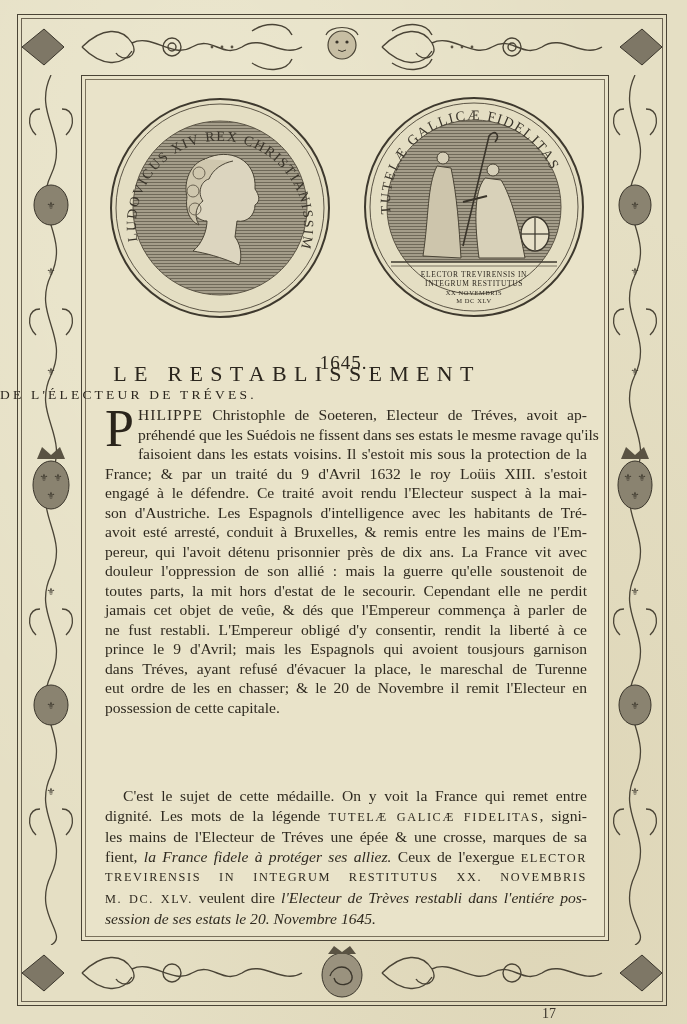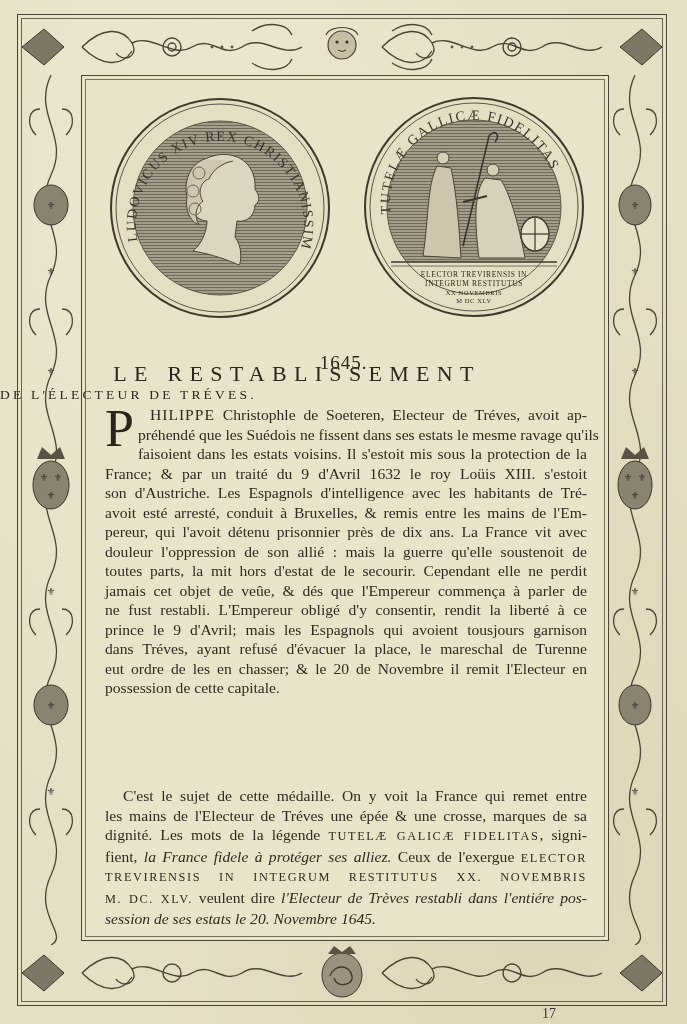--- a/index.html
+++ b/index.html
@@ -69,21 +69,21 @@
   .body-text {
     position: absolute; left: 105px; top: 405px; width: 482px;
     font-size: 15.6px; line-height: 19.5px; text-align: justify; color: #2f2a20;
   }
   .body-text .line { display: block; text-align-last: justify; white-space: nowrap; overflow: visible; }
   .body-text .line.last { text-align-last: left; }
   .dropcap {
     float: left; font-size: 52px; line-height: 40px; margin: 4px 4px 0 0;
     height: 40px; color: #2a241b;
   }
-  .sc { font-variant: small-caps; letter-spacing: 1px; margin-left: 12px; }
+  .sc { font-variant: small-caps; letter-spacing: 1px; }
   .caps-small { font-size: 12.3px; letter-spacing: 1.6px; }
   .it { font-style: italic; }
   .para2 { position: absolute; left: 105px; top: 786px; width: 482px;
     font-size: 15.6px; line-height: 19.5px; color: #2f2a20; }
   .para2 .line { display: block; text-align: justify; text-align-last: justify; white-space: nowrap; }
   .para2 .line.last { text-align-last: left; }
   .para2 .indent { padding-left: 18px; }
 
   .page-number {
     position: absolute; left: 542px; top: 1006px; font-size: 14px; color: #3a342a;
@@ -290,37 +290,38 @@
   <div class="year">1645.</div>
   <div class="title">LE RESTABLISSEMENT</div>
   <div class="subtitle">DE L'ÉLECTEUR DE TRÉVES.</div>
 
   <div class="body-text">
     <span class="dropcap">P</span>
     <span class="line"><span class="sc">HILIPPE</span><span> Christophle de Soeteren, Electeur de Tréves, avoit ap-</span></span>
     <span class="line">préhendé que les Suédois ne fissent dans ses estats le mesme ravage qu'ils</span>
     <span class="line">faisoient dans les estats voisins. Il s'estoit mis sous la protection de la</span>
     <span class="line">France; &amp; par un traité du 9 d'Avril 1632 le roy Loüis XIII. s'estoit</span>
+    <span class="line">engagé à le défendre. Ce traité avoit rendu l'Electeur suspect à la mai-</span>
     <span class="line">son d'Austriche. Les Espagnols d'intelligence avec les habitants de Tré-</span>
     <span class="line">avoit esté arresté, conduit à Bruxelles, &amp; remis entre les mains de l'Em-</span>
     <span class="line">pereur, qui l'avoit détenu prisonnier près de dix ans. La France vit avec</span>
     <span class="line">douleur l'oppression de son allié : mais la guerre qu'elle soustenoit de</span>
     <span class="line">toutes parts, la mit hors d'estat de le secourir. Cependant elle ne perdit</span>
     <span class="line">jamais cet objet de veûe, &amp; dés que l'Empereur commença à parler de</span>
     <span class="line">ne fust restabli. L'Empereur obligé d'y consentir, rendit la liberté à ce</span>
     <span class="line">prince le 9 d'Avril; mais les Espagnols qui avoient tousjours garnison</span>
     <span class="line">dans Tréves, ayant refusé d'évacuer la place, le mareschal de Turenne</span>
     <span class="line">eut ordre de les en chasser; &amp; le 20 de Novembre il remit l'Electeur en</span>
     <span class="line last">possession de cette capitale.</span>
   </div>
 
   <div class="para2">
     <span class="line indent">C'est le sujet de cette médaille. On y voit la France qui remet entre</span>
+    <span class="line"><span>dignité. Les mots de la légende </span><span class="caps-small">TUTELÆ GALICÆ FIDELITAS</span><span>, signi-</span></span>
     <span class="line">les mains de l'Electeur de Tréves une épée &amp; une crosse, marques de sa</span>
-    <span class="line"><span>dignité. Les mots de la légende </span><span class="caps-small">TUTELÆ GALICÆ FIDELITAS</span><span>, signi-</span></span>
     <span class="line"><span>fient, </span><span class="it">la France fidele à protéger ses alliez.</span><span> Ceux de l'exergue </span><span class="caps-small">ELECTOR</span></span>
     <span class="line caps-small">TREVIRENSIS IN INTEGRUM RESTITUTUS XX. NOVEMBRIS</span>
     <span class="line"><span class="caps-small">M. DC. XLV.</span><span> veulent dire </span><span class="it">l'Electeur de Trèves restabli dans l'entiére pos-</span></span>
     <span class="line last it">session de ses estats le 20. Novembre 1645.</span>
   </div>
 
   <div class="page-number">17</div>
 </div>
 
 </body></html>

